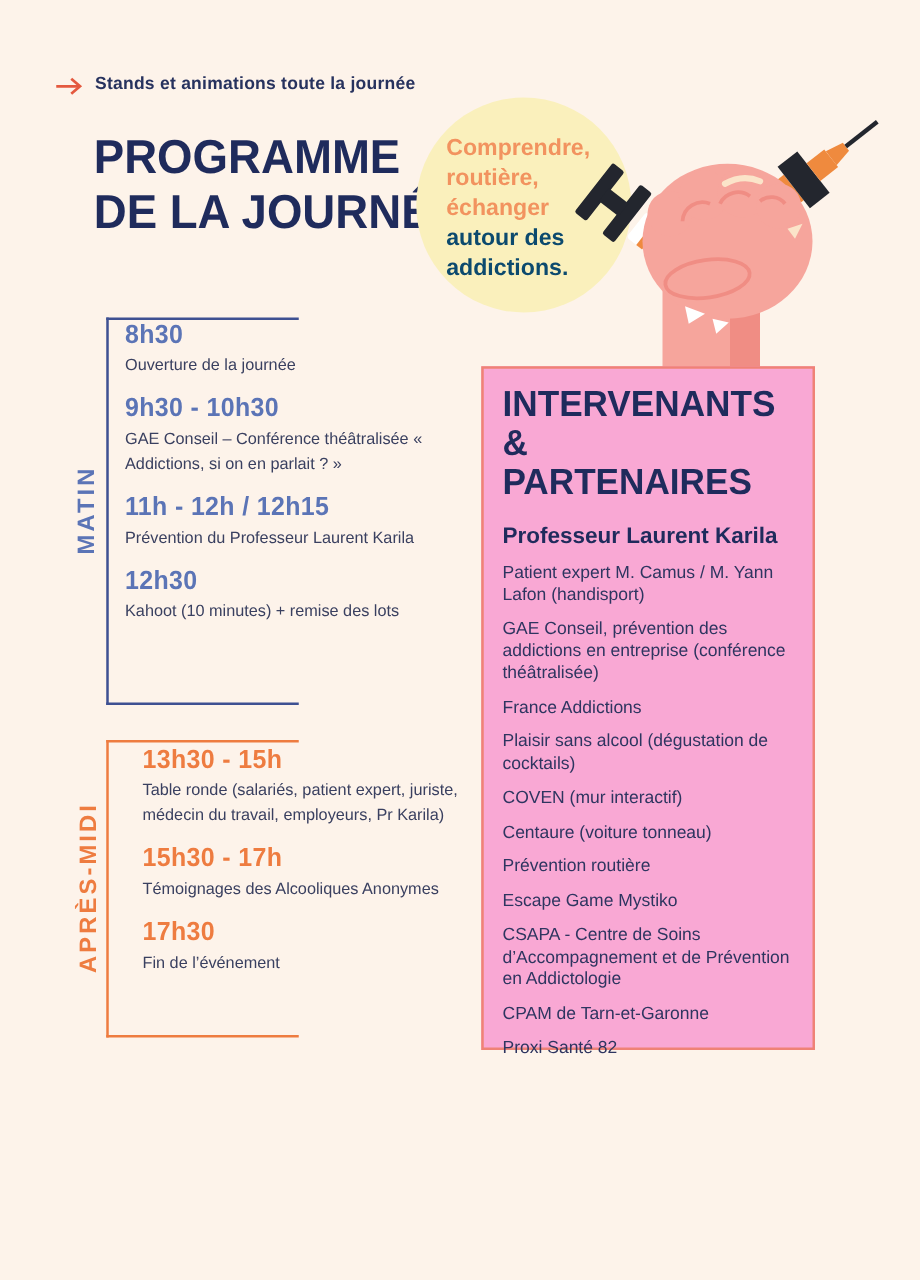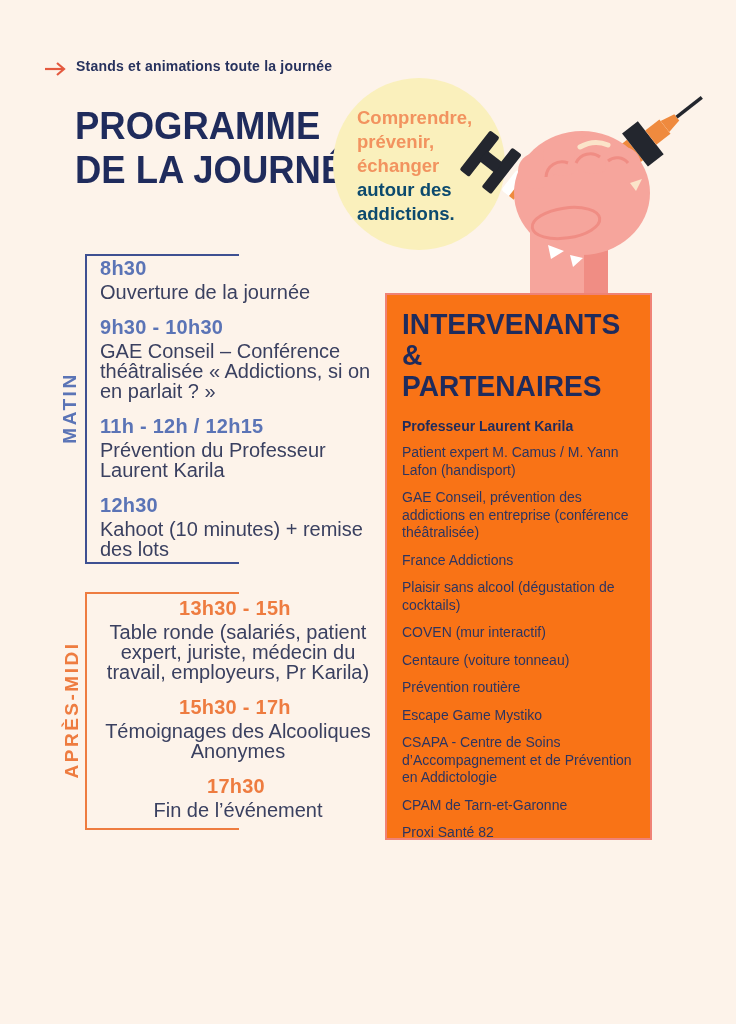--- a/index.html
+++ b/index.html
@@ -27,34 +27,34 @@
              border-top:2px solid #3e5092;border-bottom:2px solid #3e5092;}
   .bracket-a{left:85px;top:592px;width:152px;height:234px;border-left:2px solid #ee7c40;
              border-top:2px solid #ee7c40;border-bottom:2px solid #ee7c40;}
   .vlabel{font-size:19px;font-weight:700;letter-spacing:2.5px;transform:rotate(-90deg);
           text-align:center;white-space:nowrap;}
   .vlabel.m{left:25px;top:397px;width:90px;color:#5b74b6;}
   .vlabel.a{left:-13px;top:699px;width:170px;color:#ee7c40;}
 
   .entries{width:272px;}
   .entries.m{left:100px;top:256px;}
-  .entries.a{left:102px;top:596px;text-align:center;}
+  .entries.a{left:114px;top:596px;}
   .entry{margin-bottom:13px;}
   .entry .time{display:inline-block;font-size:21px;font-weight:800;letter-spacing:.3px;
                transform:scaleX(.95);transform-origin:left;}
   .entries.m .time{color:#5b74b6;}
   .entries.a .time{color:#ee7c40;}
-  .entry .desc{font-size:20px;line-height:20px;color:#3a4060;margin-top:2px;}
-
-  
-  .panel{left:385px;top:293px;width:267px;height:547px;background:#f97316;border:2px solid #ef8276;
+  .entry .desc{font-size:13px;line-height:20px;color:#3a4060;margin-top:2px;}
+
+  
+  .panel{left:385px;top:293px;width:267px;height:547px;background:#f9a8d4;border:2px solid #ef8276;
          box-sizing:border-box;padding:14px 14px 10px 15px;z-index:3;}
   .ptitle{font-size:29px;line-height:31px;font-weight:800;color:#1f2b5c;
           transform:scaleX(.97);transform-origin:left top;}
-  .lead{margin-top:16px;font-size:14px;font-weight:700;color:#1f2b5c;}
+  .lead{margin-top:16px;font-size:18px;font-weight:700;color:#1f2b5c;}
   .plist{margin-top:4px;}
   .pitem{margin-top:10px;font-size:14px;line-height:17.5px;color:#2e3560;}
 
   
   .logos{left:0;top:858px;width:736px;height:150px;font-weight:700;}
 </style>
 </head>
 <body>
 
 <div class="page">
@@ -66,21 +66,21 @@
   <div class="abs banner-text">Stands et animations toute la journée</div>
 
   <div class="abs title">
     <div>PROGRAMME</div>
     <div>DE LA JOURNÉE</div>
   </div>
 
   <div class="abs bubble"></div>
   <div class="abs bubble-text">
     <div>Comprendre,</div>
-    <div>prévenir,</div>
+    <div>routière,</div>
     <div>échanger</div>
     <div class="b">autour des</div>
     <div class="b">addictions.</div>
   </div>
 
   <svg class="abs fist-svg" width="300" height="242" viewBox="0 0 300 242">
 
     <g transform="rotate(-38 205 95)">
       <rect x="150" y="82" width="55" height="26" rx="3" fill="#fff"></rect>
       <rect x="156" y="82" width="49" height="26" fill="#ef8a3e"></rect>

